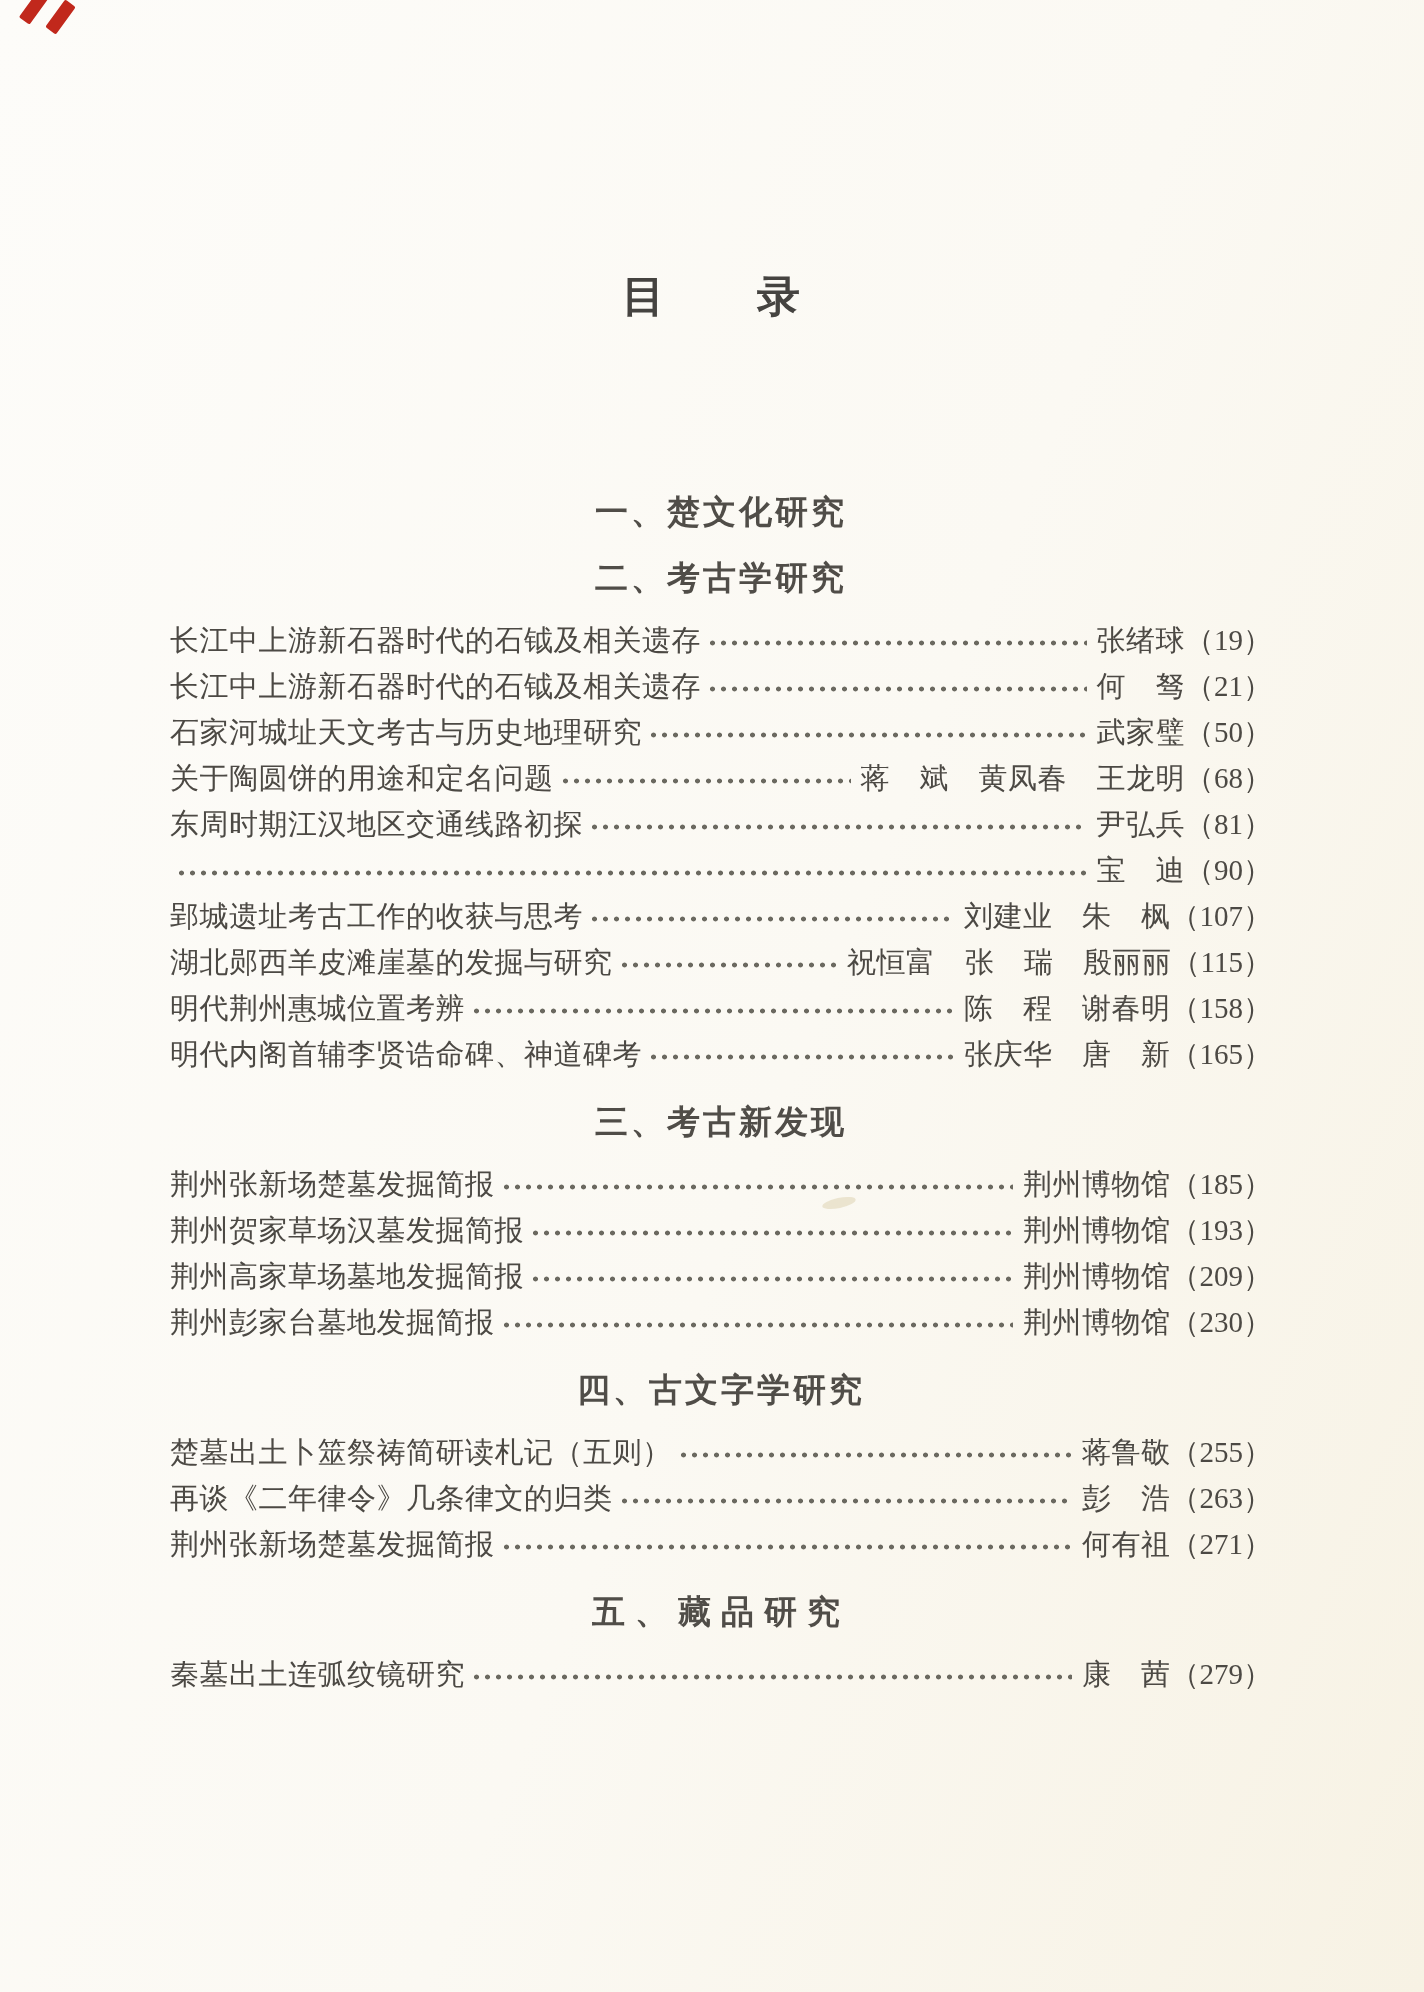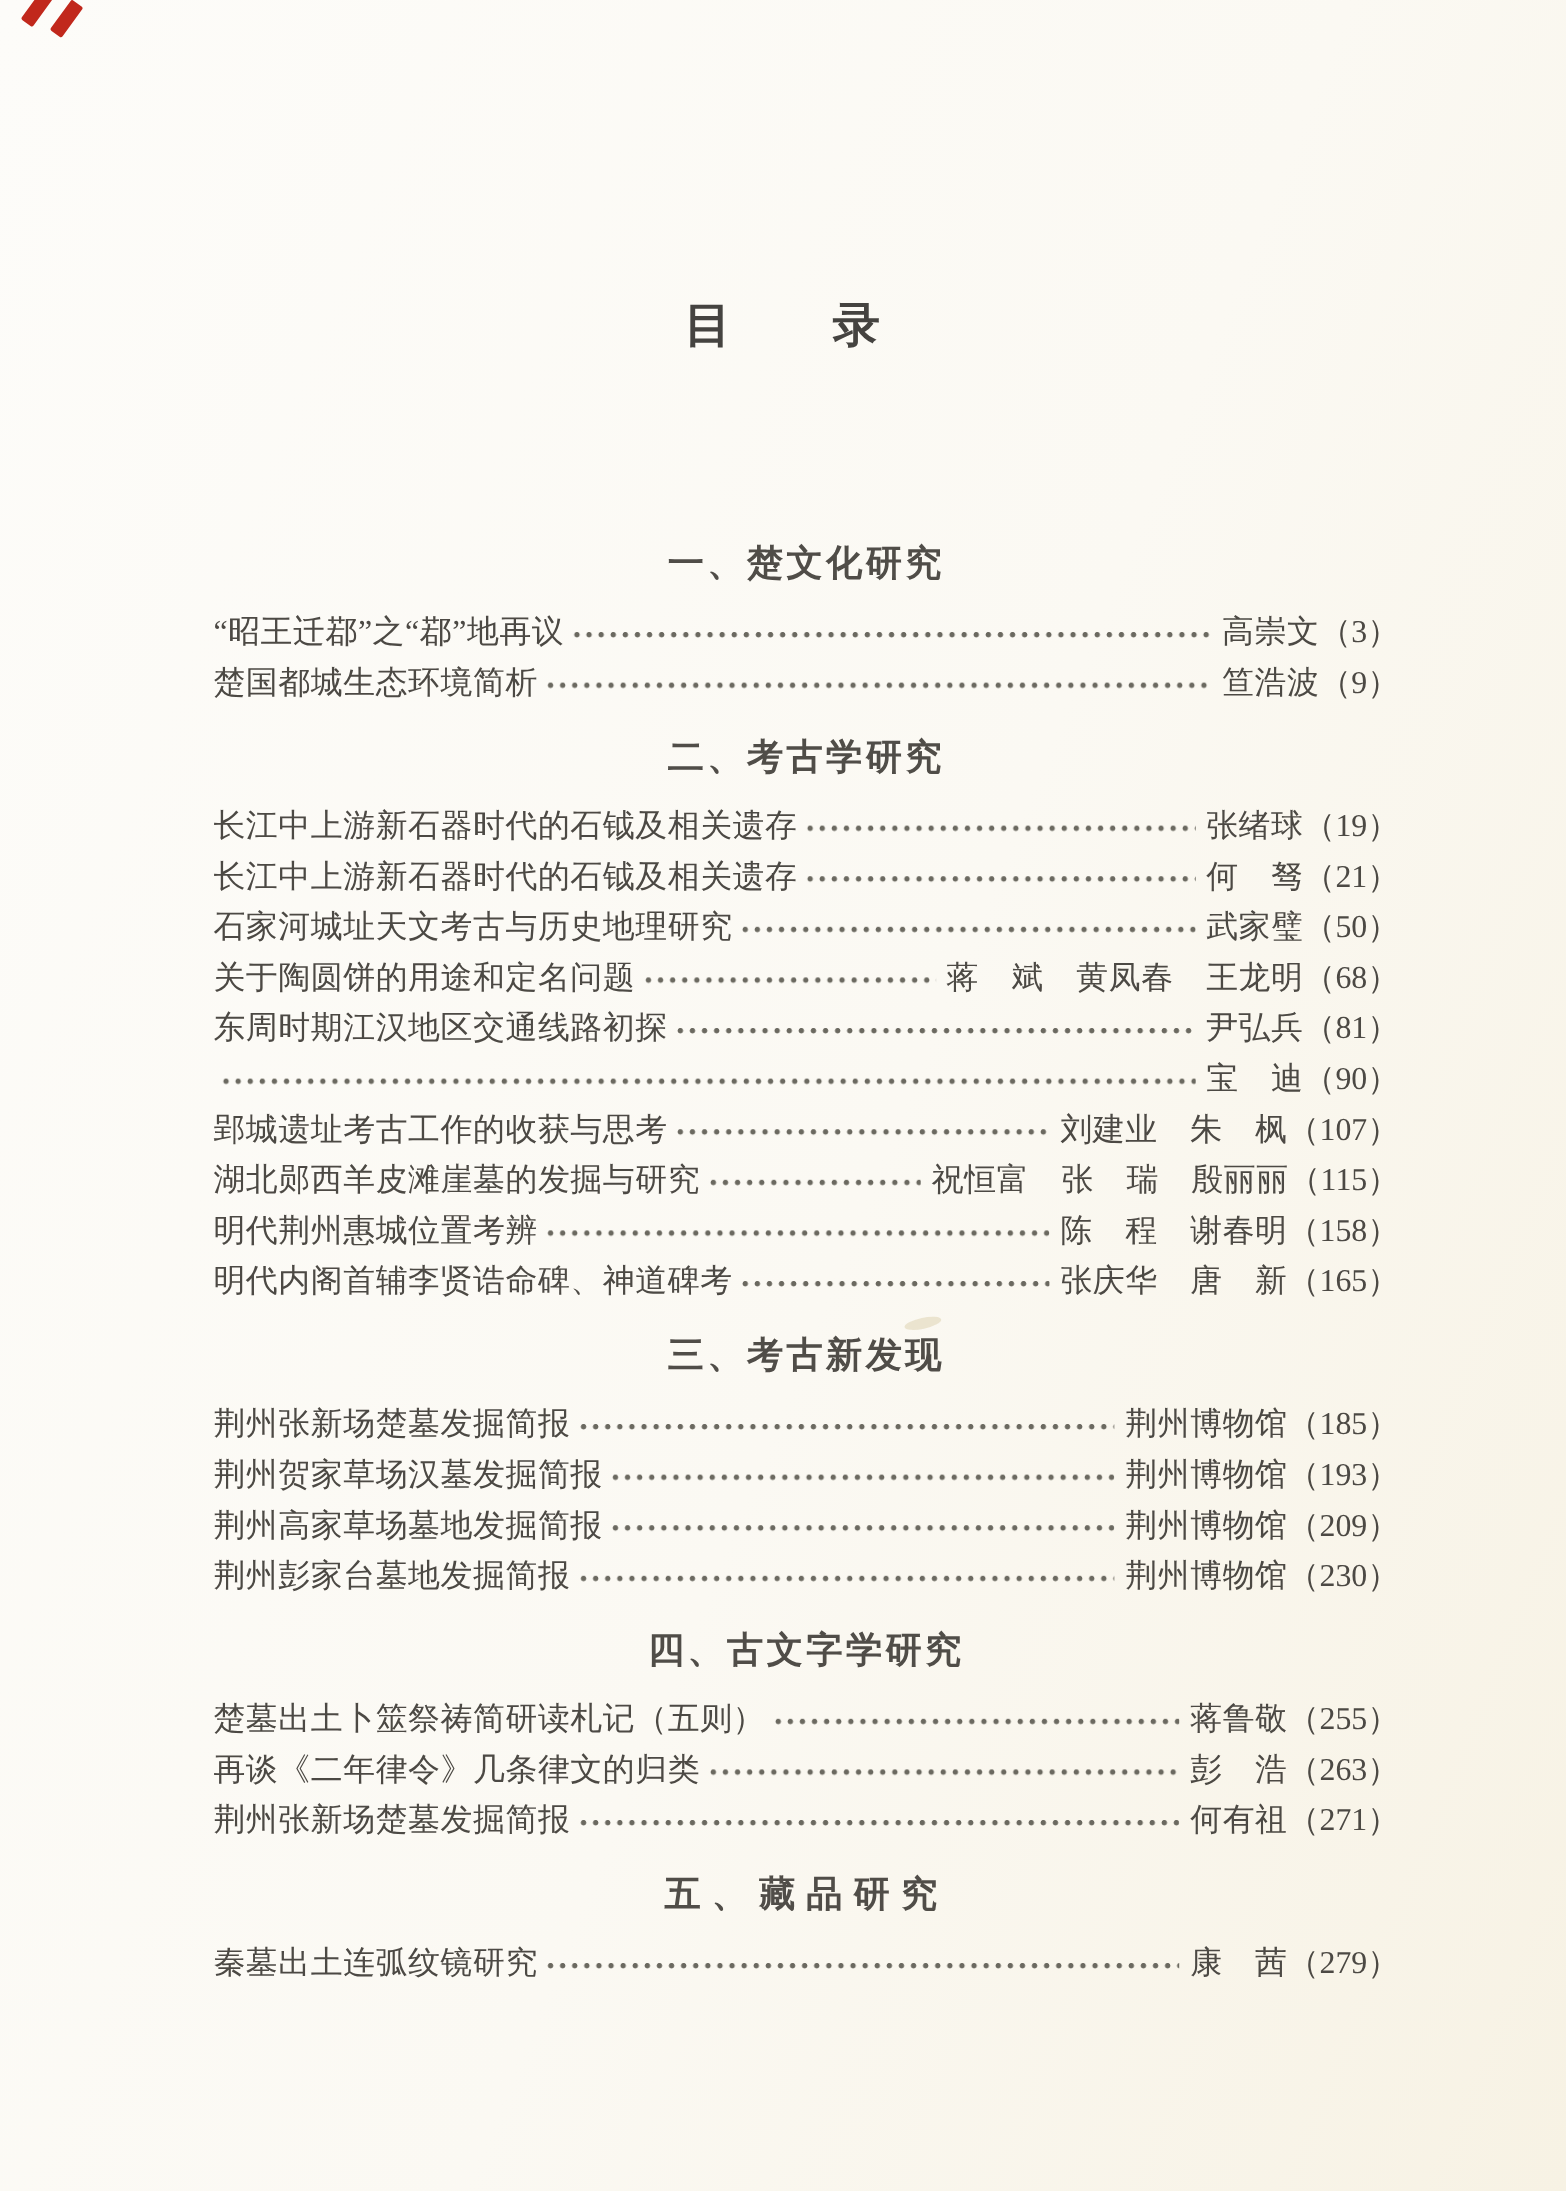--- a/index.html
+++ b/index.html
@@ -34,21 +34,20 @@
     padding-top:264px;
     text-align:center;
     font-size:43px;
     line-height:66px;
     font-weight:700;
     letter-spacing:2px;
     color:#454340;
   }
   .toc{
     padding:0 152px 0 170px;
-    margin-left:24px;
   }
   .section-heading{
     margin:22px 0 18px 0;
     text-align:center;
     font-family:"Liberation Sans","DejaVu Sans",sans-serif;
     font-size:33px;
     line-height:44px;
     font-weight:700;
     letter-spacing:3px;
     color:#504d48;
@@ -80,35 +79,20 @@
 <div class="page">
   <div class="red-mark red-mark-1"></div>
   <div class="red-mark red-mark-2"></div>
   <div class="smudge"></div>
 
   <h1 class="title">目　　录</h1>
 
   <main class="toc">
   <section class="toc-section">
     <h2 class="section-heading">一、楚文化研究</h2>
-    <div class="entries">
-  <div class="toc-entry">
-    <span class="entry-title">“昭王迁鄀”之“鄀”地再议</span>
-    <span class="leader"></span>
-    <span class="entry-authors">高崇文</span>
-    <span class="entry-page">（3）</span>
-  </div>
-
-  <div class="toc-entry">
-    <span class="entry-title">楚国都城生态环境简析</span>
-    <span class="leader"></span>
-    <span class="entry-authors">笪浩波</span>
-    <span class="entry-page">（9）</span>
-  </div>
-</div>
   </section>
 
   <section class="toc-section">
     <h2 class="section-heading">二、考古学研究</h2>
     <div class="entries">
   <div class="toc-entry">
     <span class="entry-title">长江中上游新石器时代的石钺及相关遗存</span>
     <span class="leader"></span>
     <span class="entry-authors">张绪球</span>
     <span class="entry-page">（19）</span>

